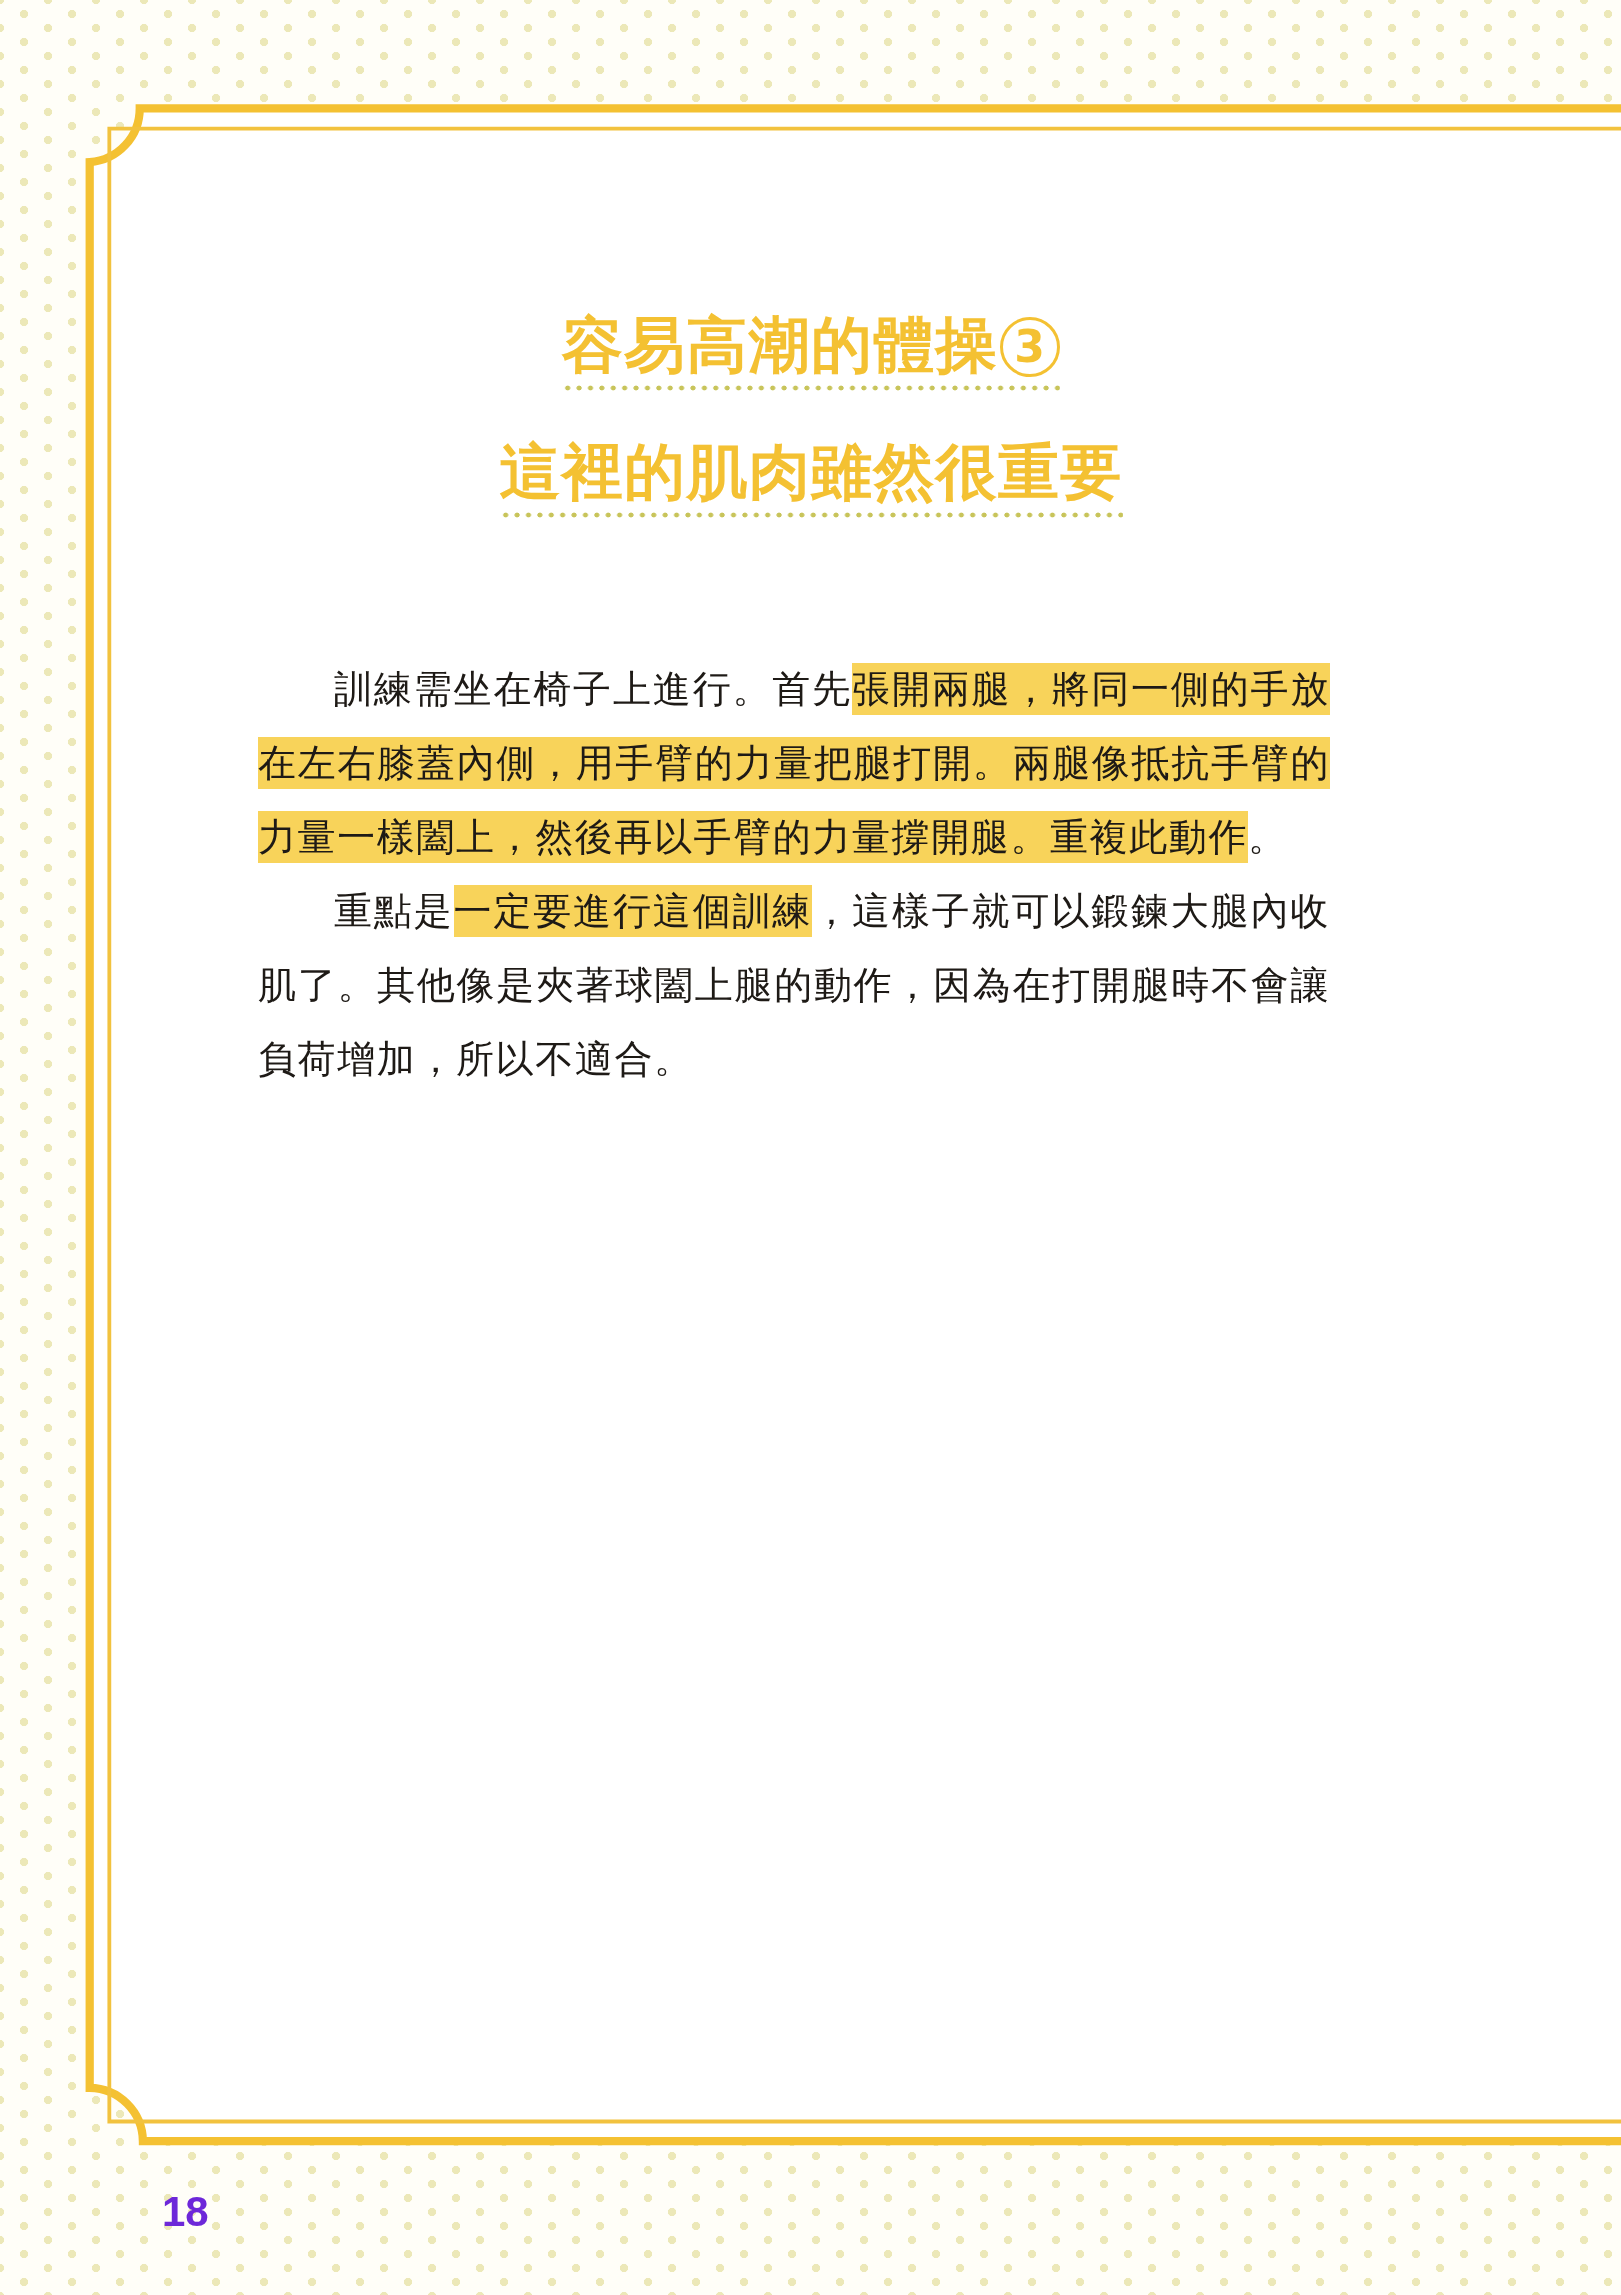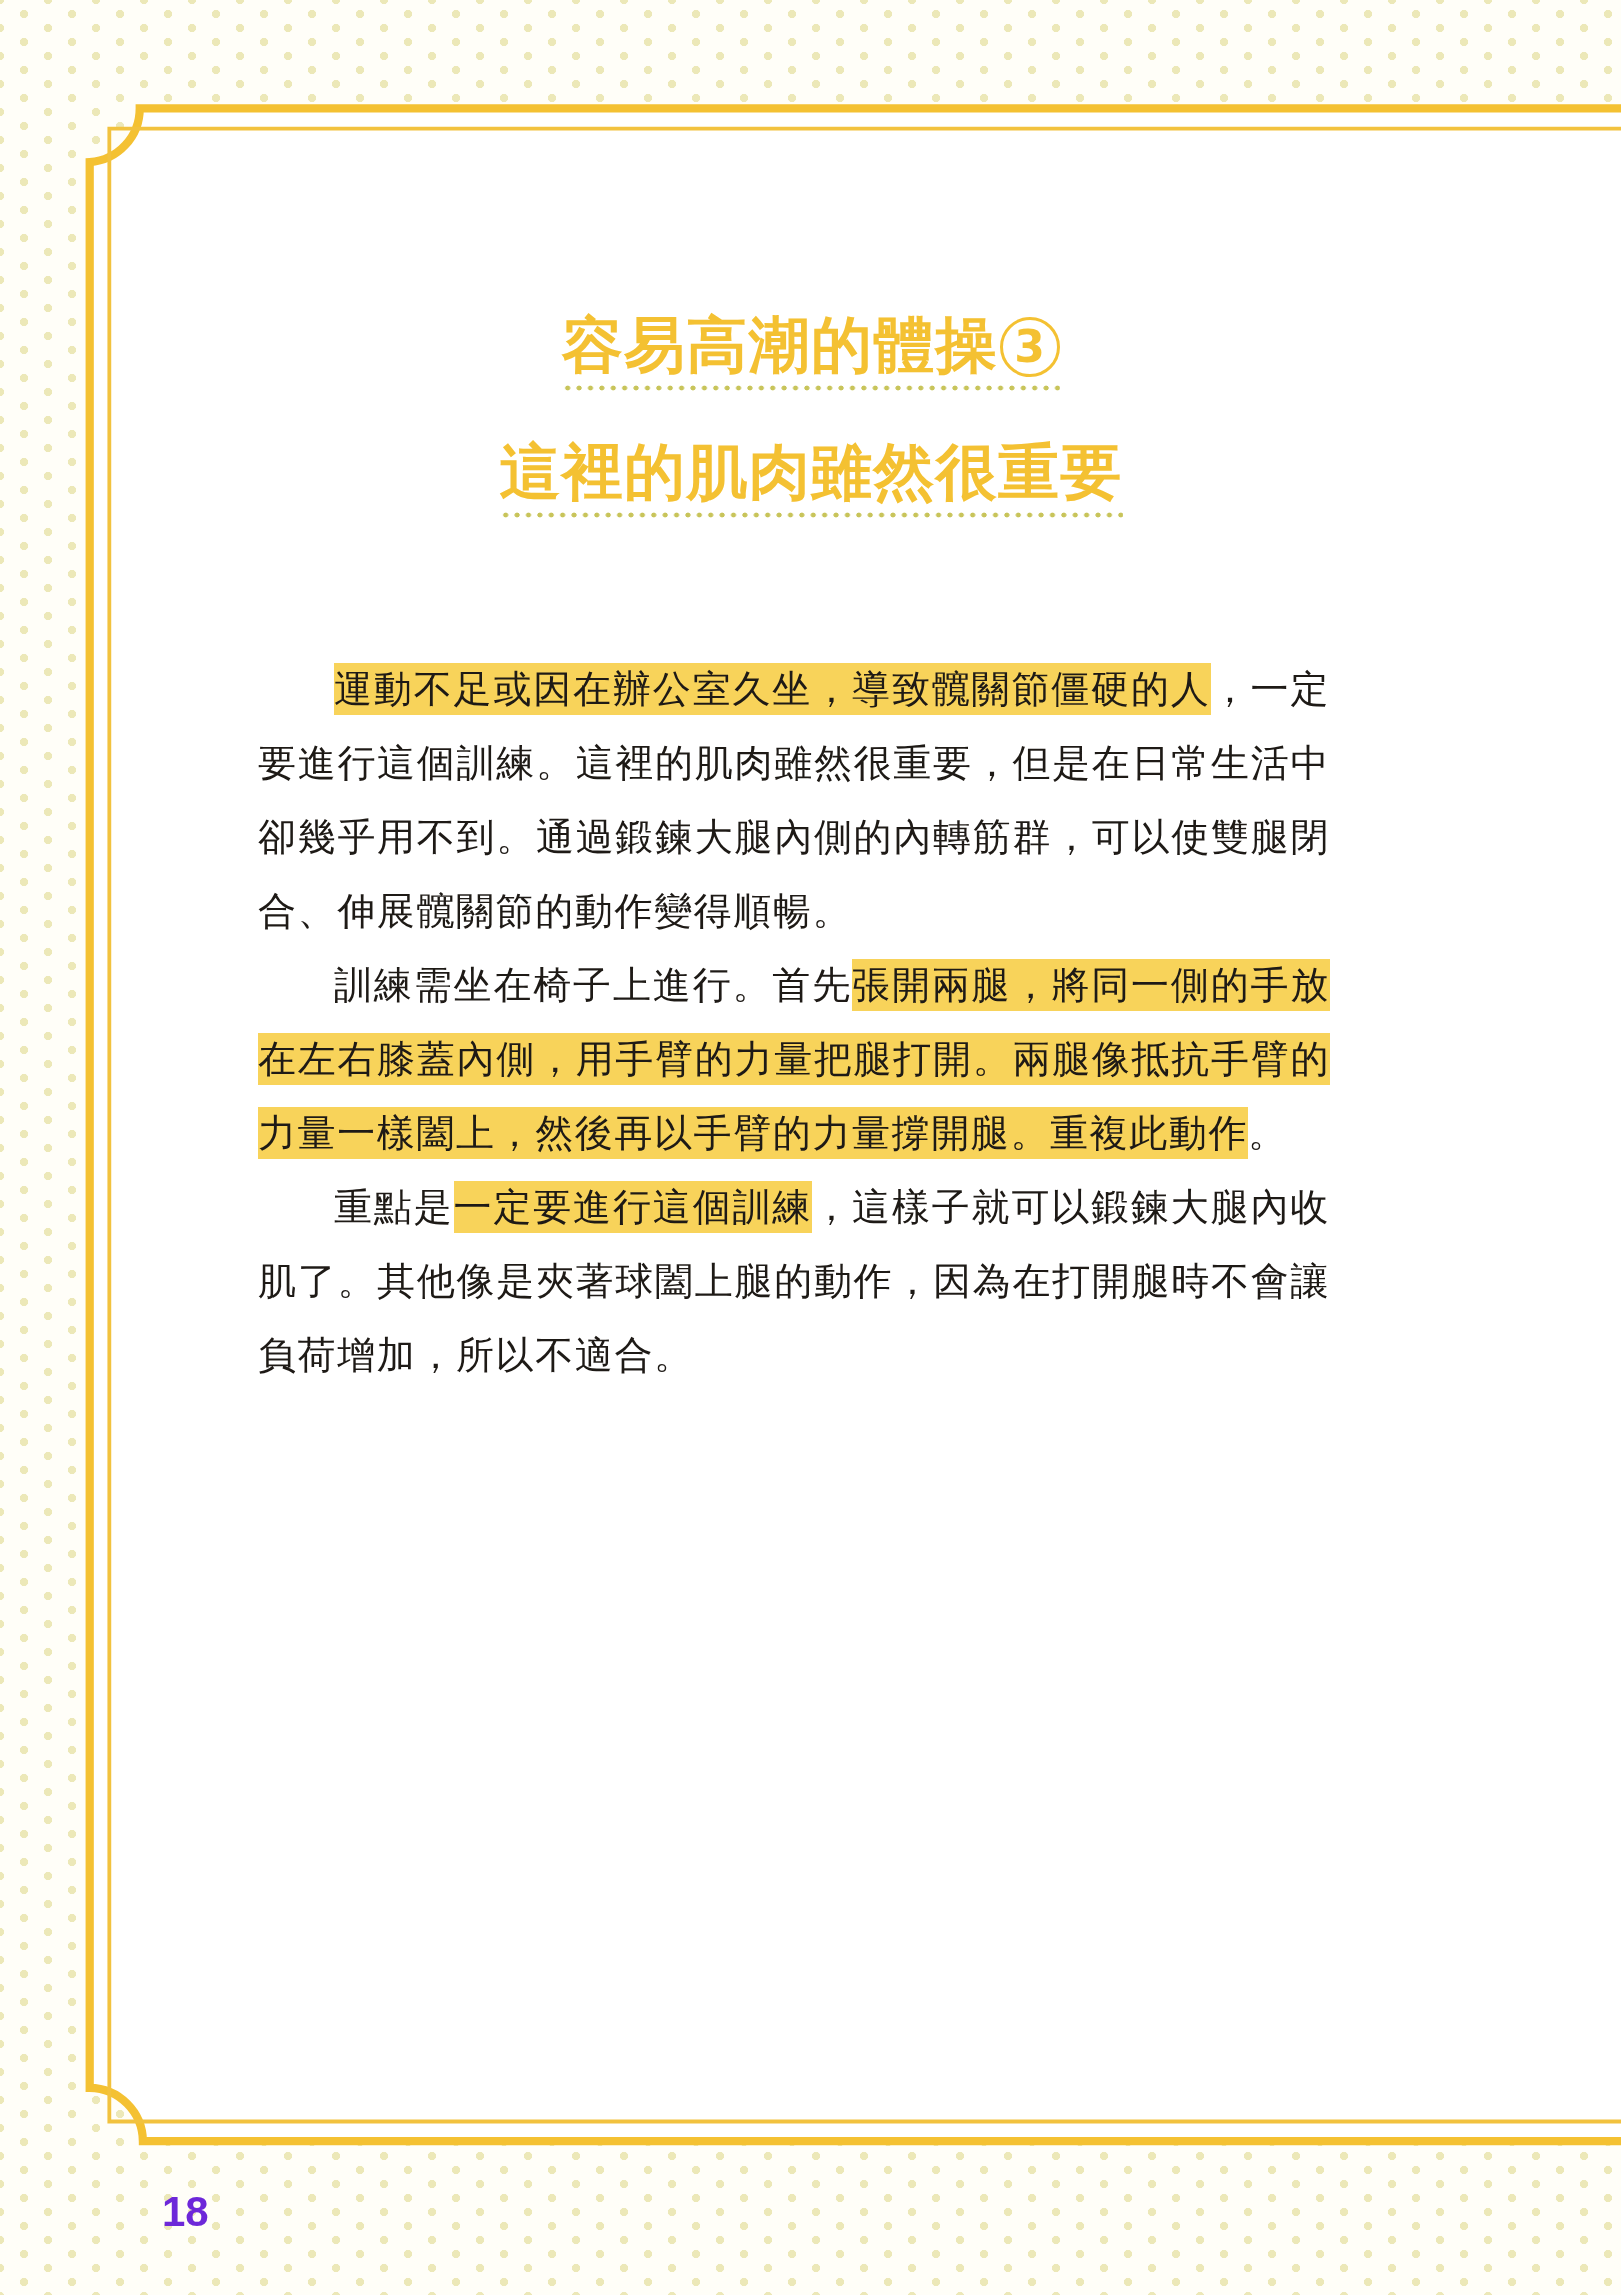--- a/index.html
+++ b/index.html
@@ -106,20 +106,19 @@
 
   <div class="title title1">
     <span class="txt"><span>容易高潮的體操</span><span class="circled">3</span></span>
   </div>
 
   <div class="title title2">
     <span class="txt"><span>這裡的肌肉雖然很重要</span></span>
   </div>
 
   <div class="body-text" id="body-text">
-      <p><span class="hl">運動不足或因在辦公室久坐，導致髖關節僵硬的人</span><span>，一定要進行這個訓練。這裡的肌肉雖然很重要，但是在日常生活中卻幾乎用不到。通過鍛鍊大腿內側的內轉筋群，可以使雙腿閉合、伸展髖關節的動作變得順暢。</span></p>
       <p><span>訓練需坐在椅子上進行。首先</span><span class="hl">張開兩腿，將同一側的手放在左右膝蓋內側，用手臂的力量把腿打開。兩腿像抵抗手臂的力量一樣闔上，然後再以手臂的力量撐開腿。重複此動作</span><span>。</span></p>
       <p><span>重點是</span><span class="hl">一定要進行這個訓練</span><span>，這樣子就可以鍛鍊大腿內收肌了。其他像是夾著球闔上腿的動作，因為在打開腿時不會讓負荷增加，所以不適合。</span></p>
     </div>
 
   <div class="page-number">18</div>
 </div>
 
 
 </body></html>

